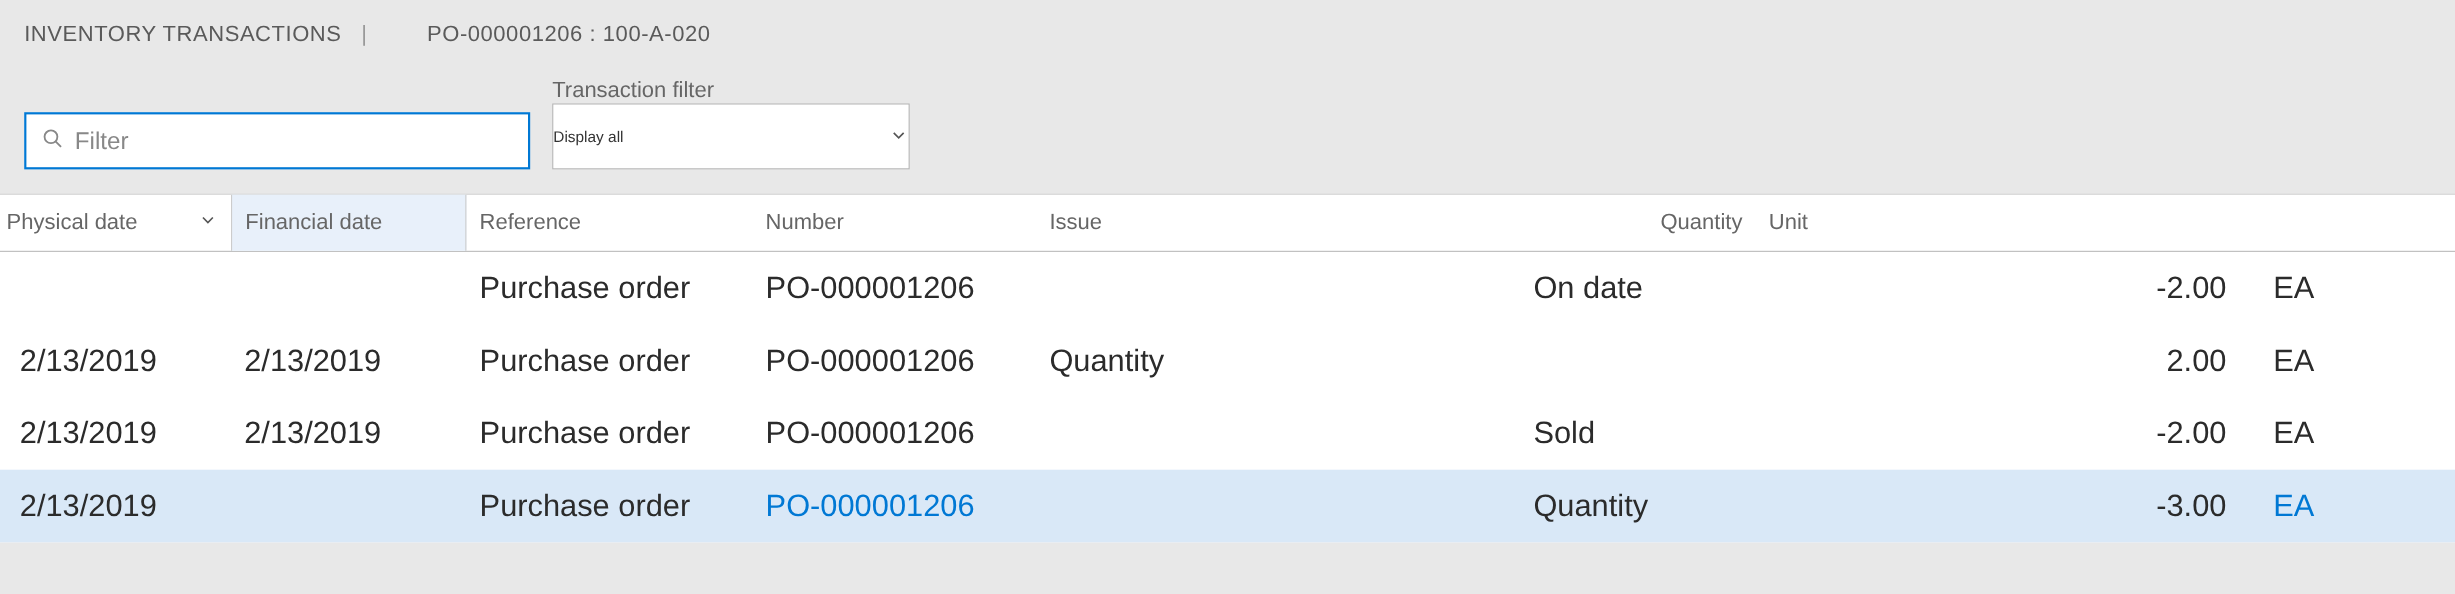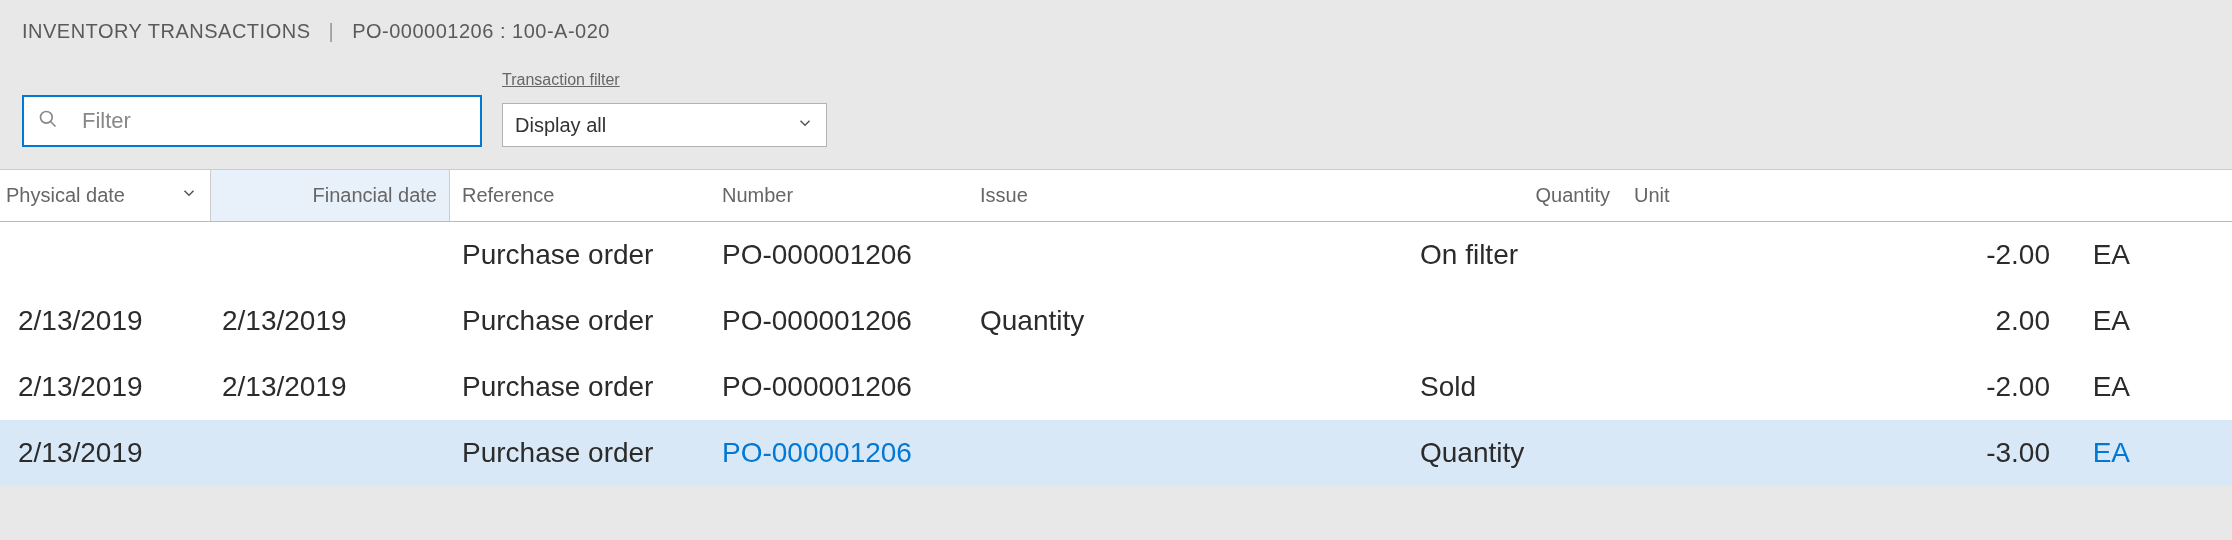--- a/index.html
+++ b/index.html
@@ -25,36 +25,37 @@
     .header-title {
       text-transform: uppercase;
     }
     .header-divider {
       margin: 0 18px;
       color: #999;
       font-weight: 300;
     }
     .header-context {
       color: #5a5a5a;
+      margin-left: 36px;
     }
     .filter-row {
       display: flex;
       align-items: flex-end;
       padding: 8px 22px 22px 22px;
       gap: 20px;
     }
     .filter-box {
       display: flex;
       align-items: center;
       width: 460px;
       height: 52px;
       background: #fff;
       border: 2px solid #0078d4;
       padding: 0 14px;
-      gap: 24px;
+      gap: 10px;
     }
     .filter-box .search-icon {
       color: #888;
       flex-shrink: 0;
     }
     .filter-input {
       border: none;
       outline: none;
       flex: 1;
       font-size: 22px;
@@ -62,35 +63,34 @@
       background: transparent;
     }
     .filter-input::placeholder {
       color: #888;
     }
     .dropdown-group {
       display: flex;
       flex-direction: column;
     }
     .dropdown-label {
-      font-size: 16px;
+      font-size: 20px;
       color: #666;
-      margin-bottom: 14px;
-      text-decoration: underline;
+      margin-bottom: 0;
     }
     .dropdown {
       display: flex;
       align-items: center;
       justify-content: space-between;
       width: 325px;
-      height: 44px;
+      height: 60px;
       background: #fff;
       border: 1px solid #b3b3b3;
-      padding: 0 12px;
-      font-size: 20px;
+      padding: 0 0;
+      font-size: 14px;
       color: #333;
       cursor: pointer;
     }
     .dropdown .chevron {
       color: #555;
     }
     .table-container {
       background: #fff;
       border-top: 1px solid #ccc;
     }
@@ -113,25 +113,24 @@
       width: 210px;
       justify-content: space-between;
       padding-left: 18px;
     }
     .col-physical-date .label-text {
       margin-left: -6px;
       overflow: hidden;
       white-space: nowrap;
     }
     .col-financial-date {
-      width: 240px;
+      width: 214px;
       background: #e8f0fa;
       border-left: 1px solid #ccc;
       border-right: 1px solid #ccc;
-      justify-content: flex-end;
     }
     .col-reference { width: 260px; }
     .col-number { width: 258px; }
     .col-receipt { width: 440px; }
     .col-issue { width: 524px; }
     .col-quantity { width: 130px; justify-content: flex-end; }
     .col-unit { width: 80px; padding-left: 18px; text-align: right; }
     .table-row {
       display: flex;
       height: 66px;
@@ -226,21 +225,21 @@
       <span>Unit</span>
     </div>
   </div>
   <div id="table-body">
       <div class="table-row">
     <div class="col col-physical-date"></div>
     <div class="col col-financial-date" style="background:transparent;border:none;"></div>
     <div class="col col-reference">Purchase order</div>
     <div class="col col-number"><span class="link">PO-000001206</span></div>
     <div class="col col-receipt"></div>
-    <div class="col col-issue">On filter</div>
+    <div class="col col-issue">On date</div>
     <div class="col col-quantity-val">-2.00</div>
     <div class="col col-unit"><span class="link">EA</span></div>
   </div>
       <div class="table-row">
     <div class="col col-physical-date">2/13/2019</div>
     <div class="col col-financial-date" style="background:transparent;border:none;">2/13/2019</div>
     <div class="col col-reference">Purchase order</div>
     <div class="col col-number"><span class="link">PO-000001206</span></div>
     <div class="col col-receipt">Quantity</div>
     <div class="col col-issue"></div>

